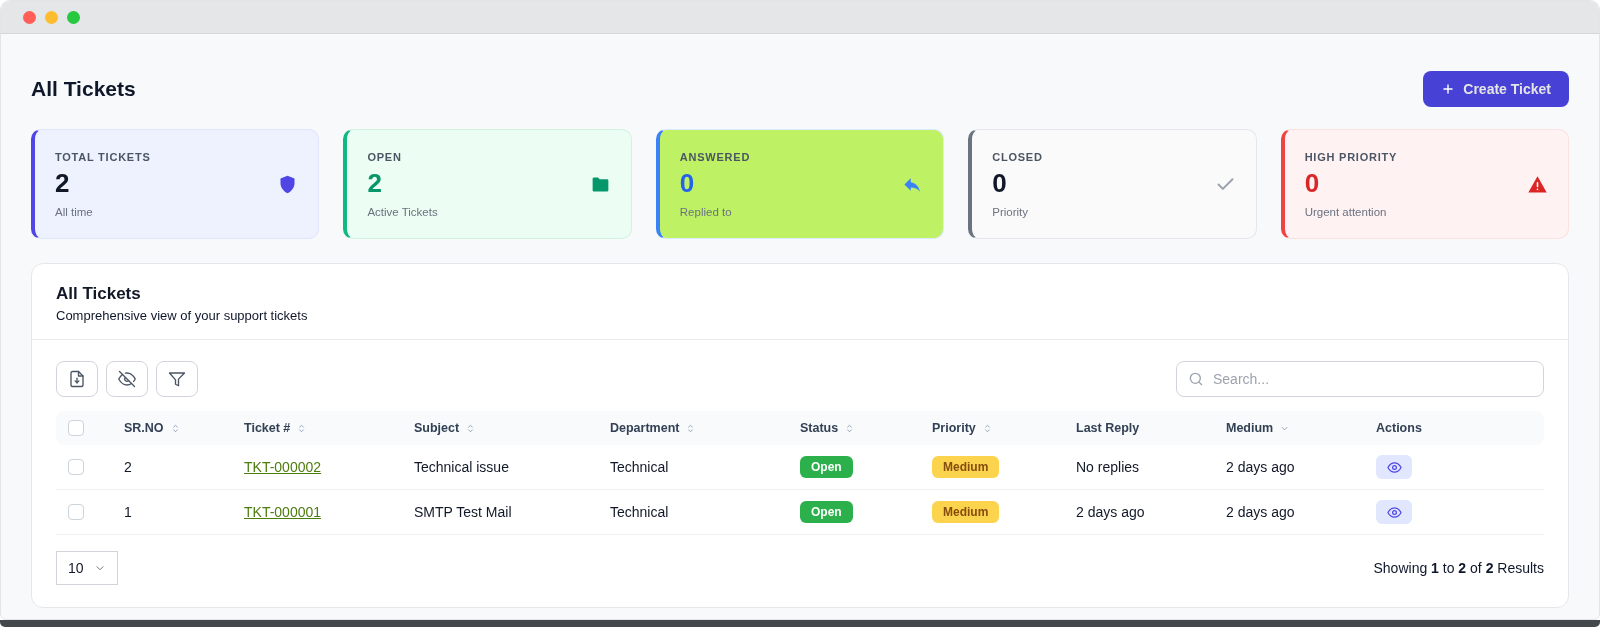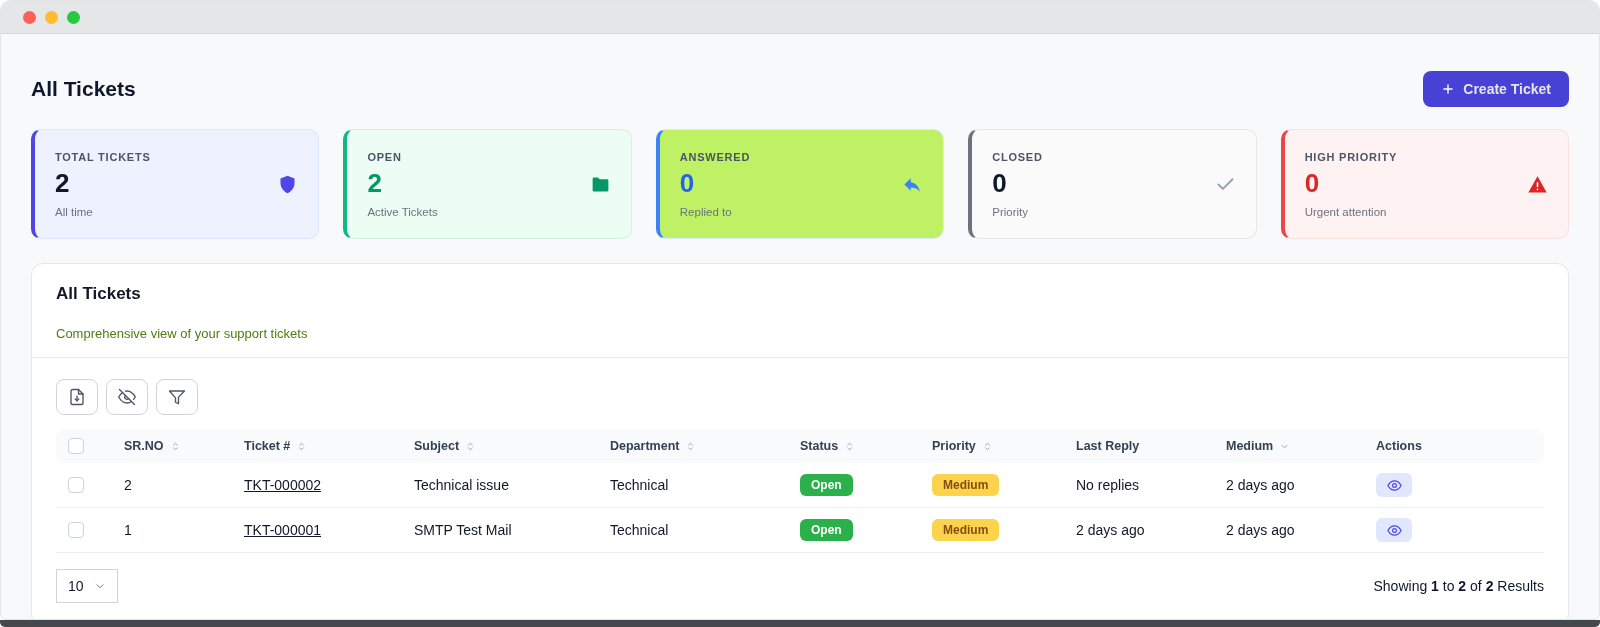--- a/index.html
+++ b/index.html
@@ -66,21 +66,21 @@
   .c3 .stat-value{ color:#2563eb; }
   .c5 .stat-value{ color:#dc2626; }
 
   
   .panel{
     margin-top:24px; background:#ffffff;
     border:1px solid #e5e7eb; border-radius:12px;
   }
   .panel-header{ padding:20px 24px 16px; border-bottom:1px solid #e9ebee; }
   .panel-title{ font-size:17px; font-weight:700; color:#111827; }
-  .panel-subtitle{ font-size:13px; color:#4d7c0f; margin-top:22px; }
+  .panel-subtitle{ font-size:13px; color:#0f172a; margin-top:4px; }
 
   .toolbar{
     display:flex; align-items:center; justify-content:space-between;
     padding:21px 24px 14px;
   }
   .toolbar-buttons{ display:flex; gap:8px; }
   .icon-btn{
     width:42px; height:36px; background:#ffffff; cursor:pointer;
     border:1px solid #d1d5db; border-radius:8px;
     display:inline-flex; align-items:center; justify-content:center;
@@ -109,21 +109,21 @@
   .th-inner{ display:inline-flex; align-items:center; gap:5px; cursor:pointer; }
   .sort-icon{ width:13px; height:13px; stroke:#94a3b8; fill:none; stroke-width:1.8; stroke-linecap:round; stroke-linejoin:round; }
   tbody td{
     padding:10px 12px; font-size:14px; color:#111827;
     border-bottom:1px solid #edeff2; white-space:nowrap; overflow:hidden;
   }
   .cb{
     appearance:none; -webkit-appearance:none; width:16px; height:16px;
     border:1.5px solid #cbd3dd; border-radius:4px; background:#fff; cursor:pointer; display:block;
   }
-  .ticket-link{ color:#0f172a; text-decoration:underline; }
+  .ticket-link{ color:#4d7c0f; text-decoration:underline; }
   .badge{
     display:inline-block; font-size:12px; font-weight:700;
     padding:3px 11px; border-radius:6px; line-height:1.4;
   }
   .badge-open{ background:#2bb04c; color:#ffffff; }
   .badge-medium{ background:#fcd34d; color:#854d0e; }
   .eye-btn{
     width:36px; height:24px; border:none; border-radius:6px; cursor:pointer;
     background:#e0e7ff; display:inline-flex; align-items:center; justify-content:center;
   }
@@ -261,20 +261,27 @@
                 <path d="M14.12 14.12a3 3 0 1 1-4.24-4.24"></path>
                 <line x1="2" y1="2" x2="22" y2="22"></line>
               </svg>
           </button>
           <button class="icon-btn">
             <svg viewBox="0 0 24 24">
                 <path d="M22 4H2l8 9.2V19l4 2v-8.8L22 4z"></path>
               </svg>
           </button>
         </div>
+        <div class="search-wrap">
+          <svg viewBox="0 0 24 24">
+              <circle cx="11" cy="11" r="7.5"></circle>
+              <line x1="20.5" y1="20.5" x2="16.3" y2="16.3"></line>
+            </svg>
+          <input class="search-input" type="text" placeholder="Search..." style="">
+        </div>
       </div>
 
       <table>
         <colgroup>
           <col style="width:56px">
             <col style="width:120px">
             <col style="width:170px">
             <col style="width:196px">
             <col style="width:190px">
           <col style="width:132px">

